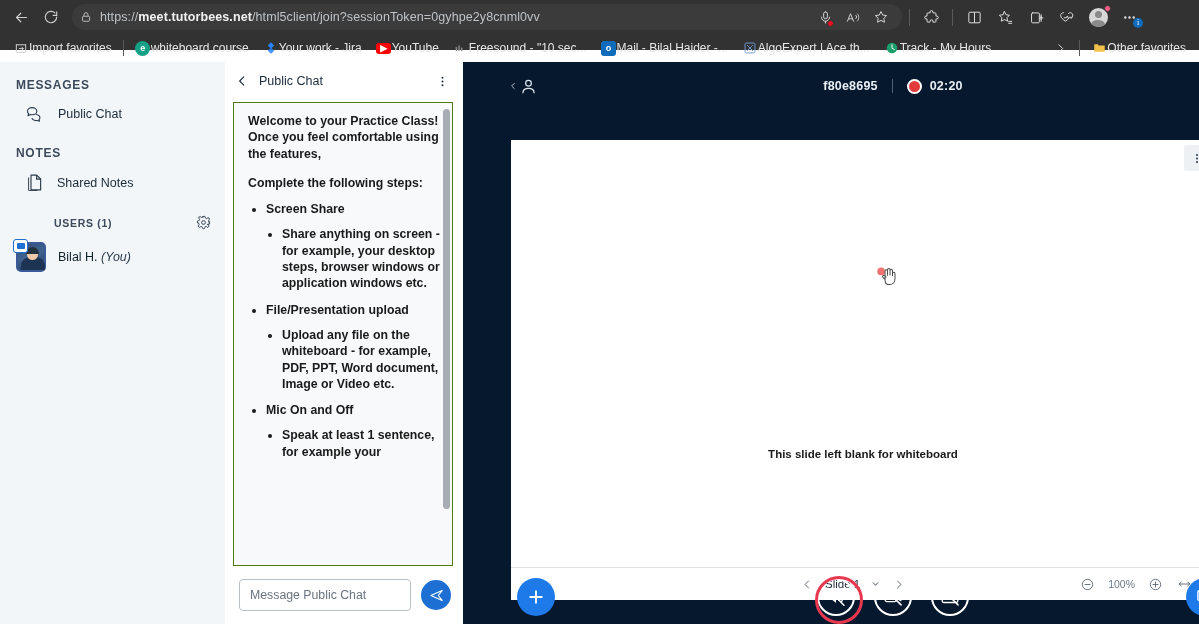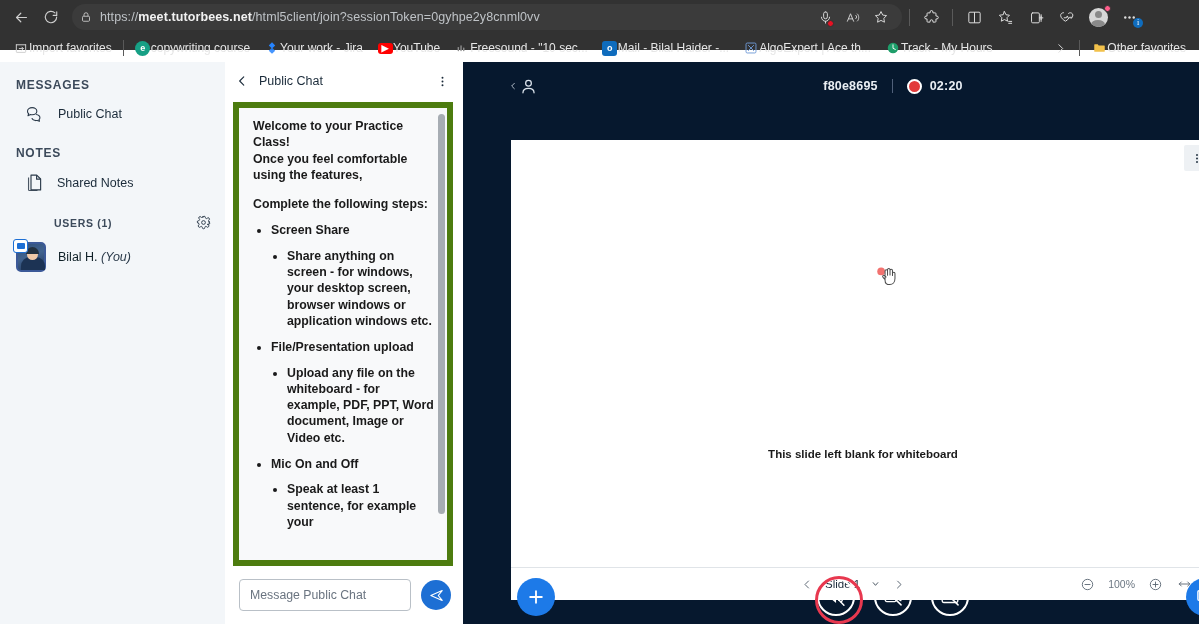--- a/index.html
+++ b/index.html
@@ -173,21 +173,21 @@
   .chat-head {
     height: 38px; display: flex; align-items: center; gap: 8px;
     padding: 0 10px 0 8px;
   }
   .chat-back { color:#1b2b3a; display:flex; width:18px; justify-content:center;}
   .chat-title { font-size: 12.5px; color: #1b2b3a; font-weight: 500; }
   .chat-kebab { margin-left:auto; color:#1b2b3a; display:flex; padding: 2px 4px;}
   .chat-body {
     position: absolute; top: 40px; left: 8px; right: 10px; bottom: 58px;
     background: #f8f9fa;
-    border: 6px solid #4d7c0f;
+    border: 1px solid #4d7c0f;
     overflow: hidden;
   }
   .chat-scroll { padding: 10px 12px 0 14px; height: 100%; overflow: hidden; }
   .msg { font-size: 12.3px; line-height: 16.3px; color: #1a1a1a; font-weight: bold; }
   .msg p { margin-bottom: 0; }
   .msg .gap { height: 13px; }
   .msg ul { margin: 0 0 0 18px; }
   .msg ul li { margin-top: 10px; }
   .msg ul ul { margin-left: 16px; }
   .msg ul ul li { list-style: disc; margin-top: 9px; }
@@ -420,21 +420,21 @@
             </svg>
         </span>
         <span class="fav-label">Import favorites</span>
       </div>
       <div class="fav-sep"></div>
 
       <div class="fav-item">
         <span class="fav-ico">
             <span class="sq" style="background:#16a085;border-radius:50%;">e</span>
           </span>
-        <span class="fav-label">copywriting course</span>
+        <span class="fav-label">whiteboard course</span>
       </div>
       <div class="fav-item">
         <span class="fav-ico">
           <svg width="14" height="14" viewBox="0 0 24 24" fill="#2684ff">
               <path d="M12 2l5.5 5.5L12 13 6.5 7.5z"></path>
               <path d="M12 11l5.5 5.5L12 22l-5.5-5.5z" opacity=".85"></path>
             </svg>
         </span>
         <span class="fav-label">Your work - Jira</span>
       </div>
@@ -568,21 +568,21 @@
         <div class="chat-scroll">
           <div class="msg">
             <p>Welcome to your Practice Class!</p>
             <p>Once you feel comfortable using the features,</p>
             <div class="gap"></div>
             <p>Complete the following steps:</p>
             <ul>
               <li>
                 <span>Screen Share</span>
                 <ul>
-                  <li>Share anything on screen - for windows, your desktop screen, browser windows or application windows etc.</li>
+                  <li>Share anything on screen - for example, your desktop steps, browser windows or application windows etc.</li>
                 </ul>
               </li>
               <li>
                 <span>File/Presentation upload</span>
                 <ul>
                   <li>Upload any file on the whiteboard - for example, PDF, PPT, Word document, Image or Video etc.</li>
                 </ul>
               </li>
               <li>
                 <span>Mic On and Off</span>

